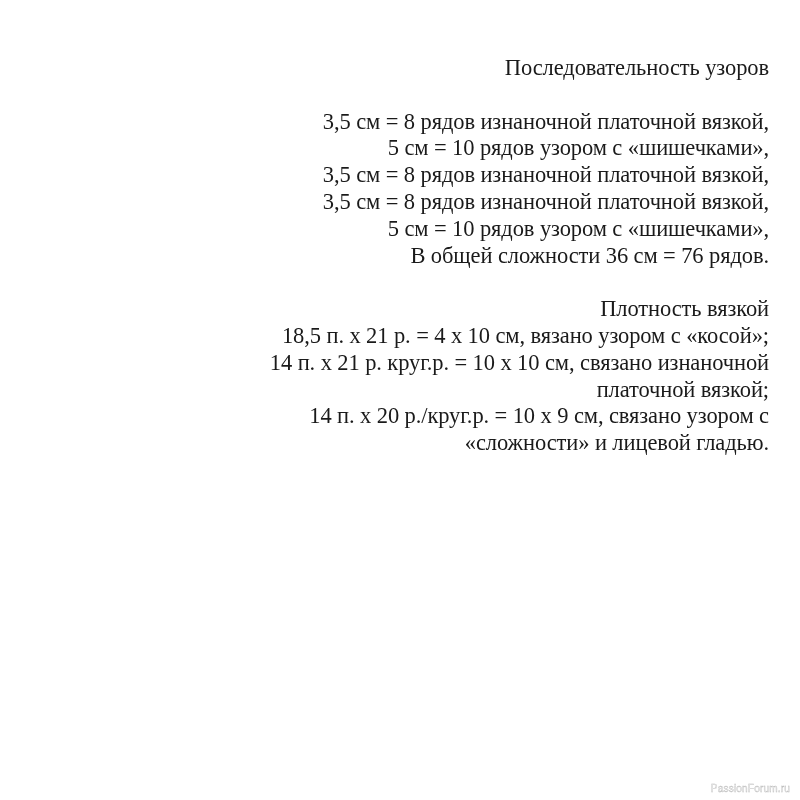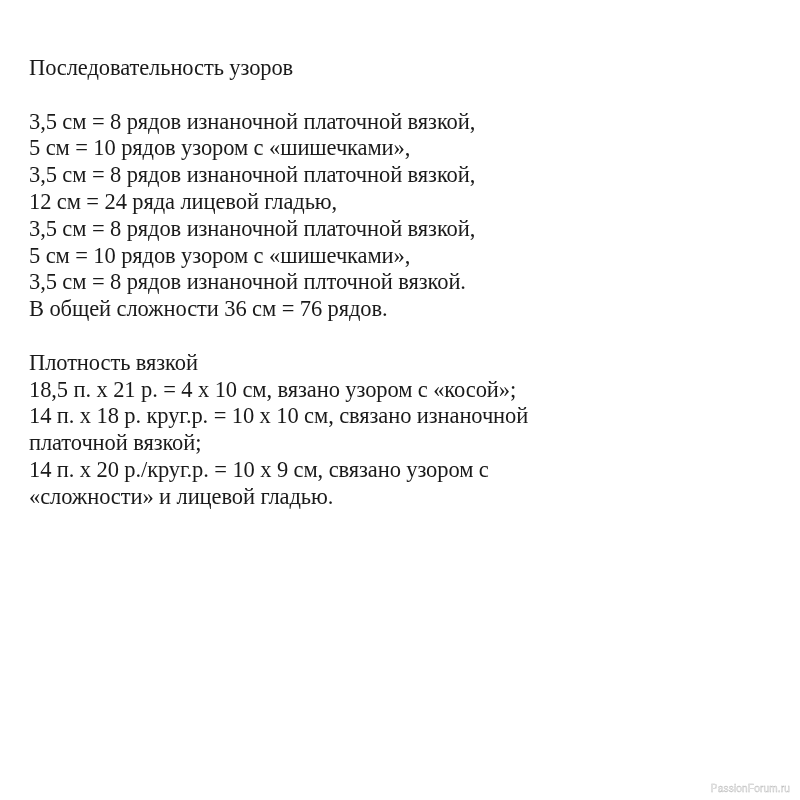--- a/index.html
+++ b/index.html
@@ -13,20 +13,21 @@
       position: relative;
       overflow: hidden;
       font-family: "Liberation Serif", "DejaVu Serif", serif;
       color: #1a1a1a;
     }
     .doc {
       position: absolute;
       left: 29px;
       top: 55px;
       width: 740px;
+      text-align: right;
     }
     .line {
       font-size: 22.5px;
       line-height: 26.8px;
       white-space: nowrap;
       letter-spacing: -0.1px;
     }
     .gap {
       height: 26.8px;
     }
@@ -44,27 +45,25 @@
   </style>
 </head>
 <body>
 
 <div class="doc">
   <div class="line">Последовательность узоров</div>
   <div class="gap"></div>
   <div class="line">3,5 см = 8 рядов изнаночной платочной вязкой,</div>
   <div class="line">5 см = 10 рядов узором с «шишечками»,</div>
   <div class="line">3,5 см = 8 рядов изнаночной платочной вязкой,</div>
-  <div class="line">12 см = 24 ряда лицевой гладью,</div>
   <div class="line">3,5 см = 8 рядов изнаночной платочной вязкой,</div>
   <div class="line">5 см = 10 рядов узором с «шишечками»,</div>
-  <div class="line">3,5 см = 8 рядов изнаночной плточной вязкой.</div>
   <div class="line">В общей сложности 36 см = 76 рядов.</div>
   <div class="gap"></div>
   <div class="line">Плотность вязкой</div>
   <div class="line">18,5 п. х 21 р. = 4 х 10 см, вязано узором с «косой»;</div>
-  <div class="line">14 п. х 18 р. круг.р. = 10 х 10 см, связано изнаночной</div>
+  <div class="line">14 п. х 21 р. круг.р. = 10 х 10 см, связано изнаночной</div>
   <div class="line">платочной вязкой;</div>
   <div class="line">14 п. х 20 р./круг.р. = 10 х 9 см, связано узором с</div>
   <div class="line">«сложности» и лицевой гладью.</div>
 </div>
 
 <div class="watermark">PassionForum.ru</div>
 
 </body></html>

